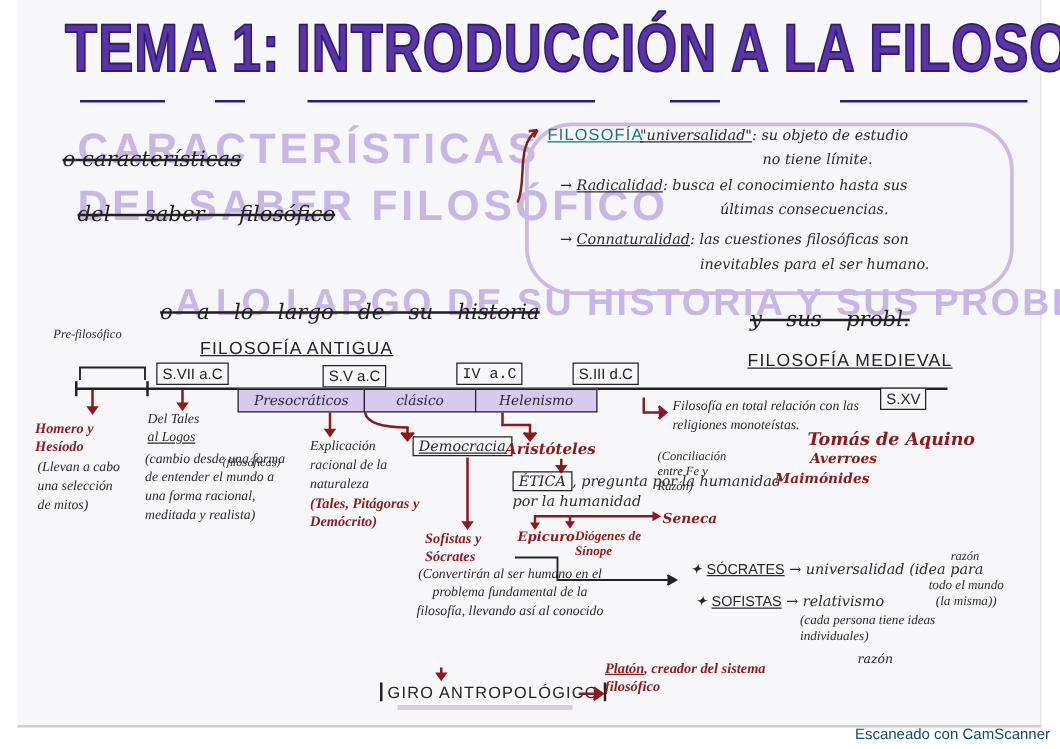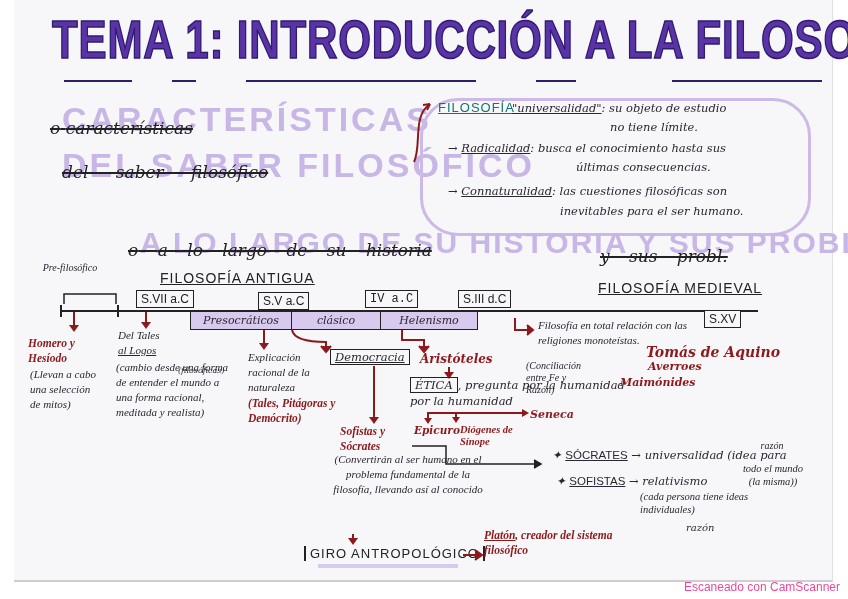--- a/index.html
+++ b/index.html
@@ -30,21 +30,21 @@
   .era-box { position: absolute; border: 1.5px solid #222; background: #d8c9ee; font-family: "DejaVu Serif", serif;
              font-style: italic; font-size: 11px; color: #2a2730; text-align: center; line-height: 17px; }
   .date-box { position: absolute; border: 1.5px solid #222; background: #f7f6f8; font-family: "Liberation Sans", sans-serif;
               font-size: 12px; color: #222; padding: 0 4px; line-height: 16px; }
   .sec-title { font-family: "Liberation Sans", sans-serif; font-size: 14px; letter-spacing: 1px; color: #222;
                text-decoration: underline; }
   .arrow-red { position: absolute; width: 2px; background: #8c1a1d; }
   .arrow-head { position: absolute; width: 0; height: 0; border-left: 5px solid transparent; border-right: 5px solid transparent;
                 border-top: 7px solid #8c1a1d; }
   .bracket-box { border: 1.5px solid #222; padding: 0 4px; }
-  .footer { position: absolute; right: 8px; top: 580px; font-family: "Liberation Sans", sans-serif; font-size: 12px; color: #ec4899; }
+  .footer { position: absolute; right: 8px; top: 580px; font-family: "Liberation Sans", sans-serif; font-size: 12px; color: #0c4a6e; }
   .block { position: absolute; font-family: Liberation Serif, serif; font-style: italic; font-size: 11px; color: #2a2730; line-height: 15px; white-space: normal; }
   .block.red { color: #8c1a1d; font-weight: bold; }
 </style>
 </head>
 <body>
 
 <div class="paper"></div>
 
 <div class="abs title">TEMA 1: INTRODUCCIÓN A LA FILOSOFÍA</div>
 <div class="title-uline" style="left:64px;top:80px;width:68px;"></div>
@@ -91,21 +91,21 @@
 <div class="abs sec-title" style="left:160px;top:270px;">FILOSOFÍA ANTIGUA</div>
 <div class="abs sec-title" style="left:598px;top:280px;">FILOSOFÍA MEDIEVAL</div>
 
 <div class="tl-line"></div>
 <div class="tick" style="left:60px;top:305px;"></div>
 <div class="tick" style="left:117px;top:305px;"></div>
 <svg class="abs" style="left:62px;top:290px;" width="56" height="16">
   <path d="M2 14 V4 H54 V14" stroke="#222" stroke-width="1.5" fill="none"></path>
 </svg>
 
-<div class="date-box" style="left:136px;top:290px;">S.VII a.C</div>
+<div class="date-box" style="left:125px;top:290px;">S.VII a.C</div>
 <div class="date-box" style="left:258px;top:292px;">S.V a.C</div>
 <div class="date-box" style="left:365px;top:290px;font-family:Liberation Mono, monospace;">IV a.C</div>
 <div class="date-box" style="left:458px;top:290px;">S.III d.C</div>
 <div class="date-box" style="left:704px;top:310px;">S.XV</div>
 
 <div class="era-box" style="left:190px;top:311px;width:100px;">Presocráticos</div>
 <div class="era-box" style="left:291px;top:311px;width:88px;">clásico</div>
 <div class="era-box" style="left:380px;top:311px;width:96px;">Helenismo</div>
 
 <div class="arrow-red" style="left:73px;top:312px;height:14px;"></div>
@@ -156,21 +156,21 @@
 <div class="abs" style="left:304px;top:546px;font-family:'Liberation Sans',sans-serif;font-size:13px;color:#222;letter-spacing:1px;border-left:2px solid #222;border-right:2px solid #222;padding:0 4px;">GIRO ANTROPOLÓGICO</div>
 <div class="abs" style="left:318px;top:564px;width:140px;height:4px;background:#d8c9ee;"></div>
 <svg class="abs" style="left:462px;top:548px;" width="22" height="14">
   <path d="M1 7 H 18" stroke="#8c1a1d" stroke-width="2"></path>
   <path d="M13 2 l7 5 l-7 5" stroke="#8c1a1d" stroke-width="2" fill="#8c1a1d"></path>
 </svg>
 <div class="block red" style="left:484px;top:528px;width:130px;font-size:11.5px;">
   <span style="text-decoration:underline">Platón</span><span>, creador del sistema filosófico</span>
 </div>
 
-<div class="abs red hand" style="left:404px;top:352px;font-size:12px;margin-left:16px;">Aristóteles</div>
+<div class="abs red hand" style="left:404px;top:352px;font-size:12px;">Aristóteles</div>
 <div class="arrow-red" style="left:448px;top:367px;height:6px;"></div>
 <div class="arrow-head" style="left:444px;top:372px;"></div>
 <div class="abs hand small" style="left:410px;top:378px;">
   <span class="bracket-box">ÉTICA</span><span>, pregunta por la humanidad</span>
 </div>
 <div class="abs hand small" style="left:410px;top:394px;">por la humanidad</div>
 <svg class="abs" style="left:424px;top:408px;" width="112" height="18">
   <path d="M4 14 V 5 H 100 M 32 5 V 12" stroke="#8c1a1d" stroke-width="2" fill="none"></path>
   <path d="M0 10 l4 6 l4 -6 Z M28 9 l4 6 l4 -6 Z M98 1 l7 4 l-7 4 Z" fill="#8c1a1d"></path>
 </svg>

